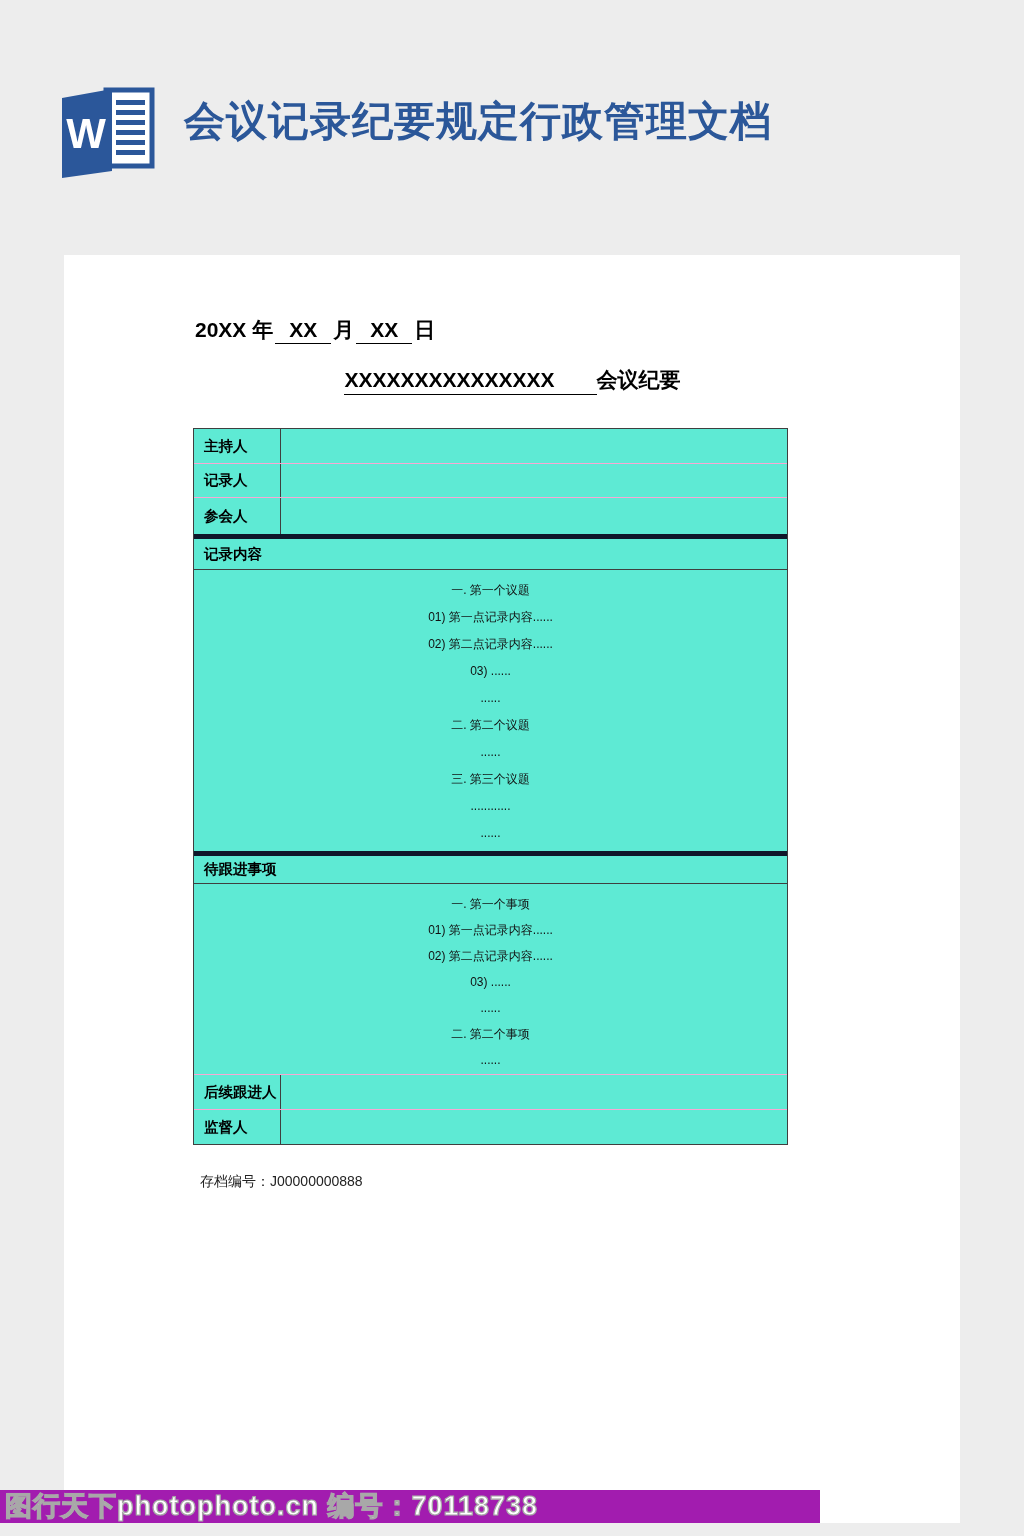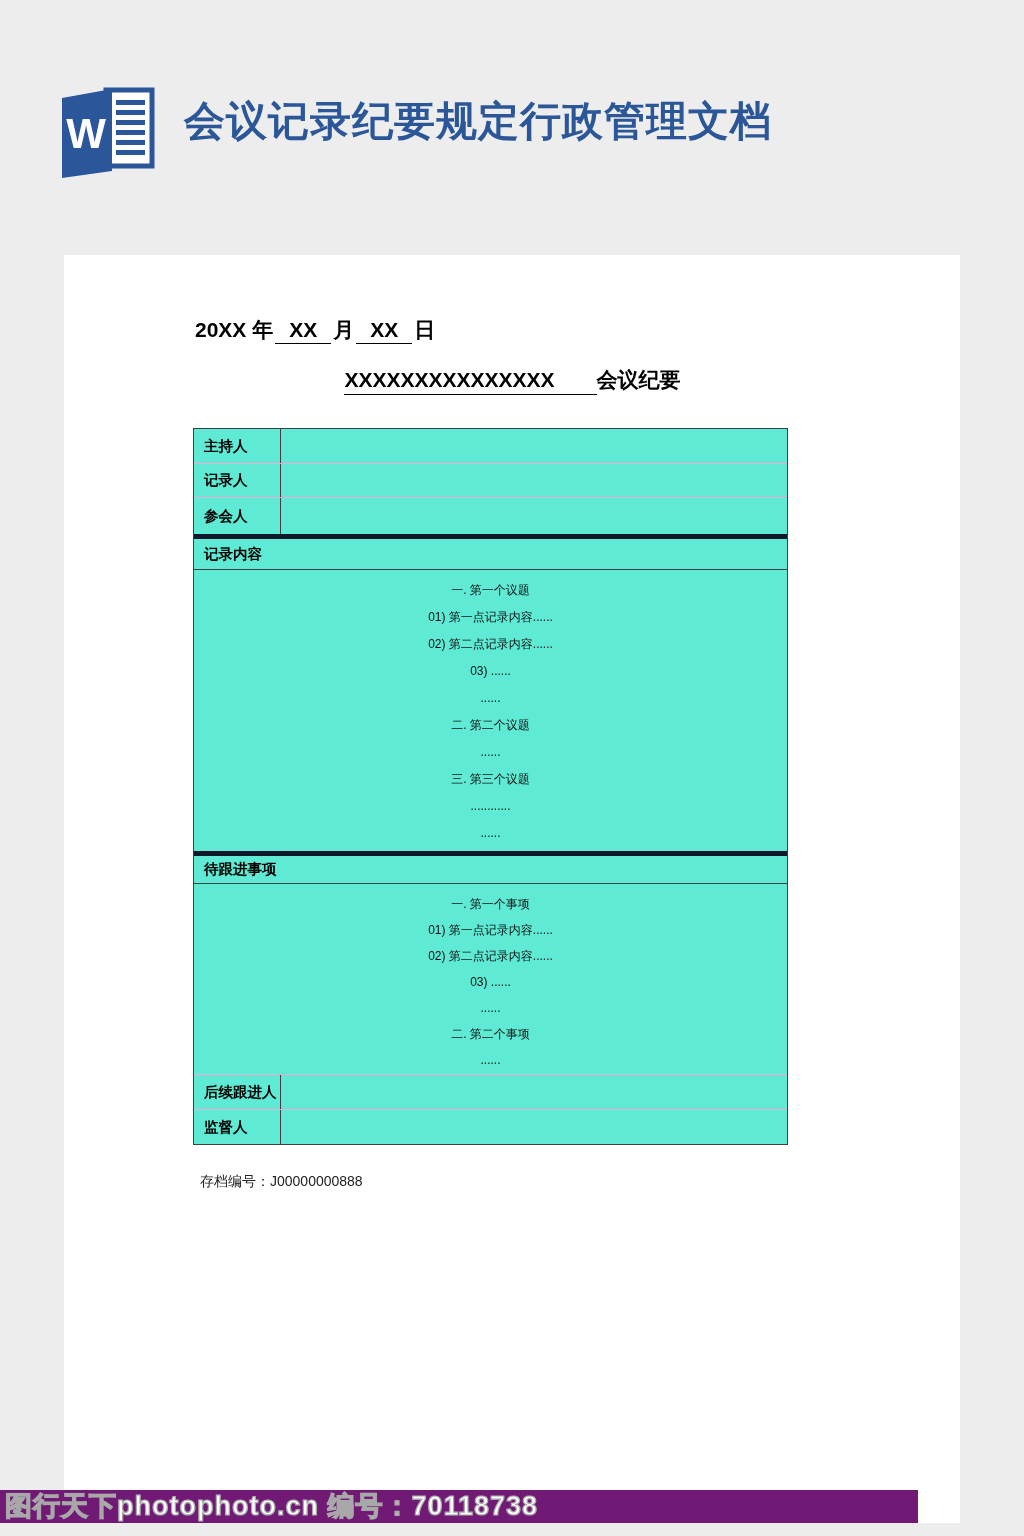--- a/index.html
+++ b/index.html
@@ -72,22 +72,22 @@
   .sec-body.b1 { height:282px; }
   .sec-body.b1 .content-line { line-height:27px; }
   .sec-body.b2 { height:191px; }
   .sec-body.b2 .content-line { line-height:26px; }
   .content-line { white-space:pre; }
 
   .archive { margin-top:28px; font-size:14px; color:#222; padding-left:7px; }
 
   
   .wm-bar {
-    position:absolute; left:0; top:1490px; width:918px; height:33px;
-    background:#701a75; overflow:hidden;
+    position:absolute; left:0; top:1490px; width:820px; height:33px;
+    background:#a21caf; overflow:hidden;
   }
   .wm-text {
     font-size:27px; line-height:33px; padding-left:5px;
     color:#ffffff; letter-spacing:1px; font-weight:bold;
     -webkit-text-stroke:1.2px #a8a8a8;
     text-shadow:0 0 1px #bbbbbb;
     white-space:nowrap;
   }
 </style>
 </head>

